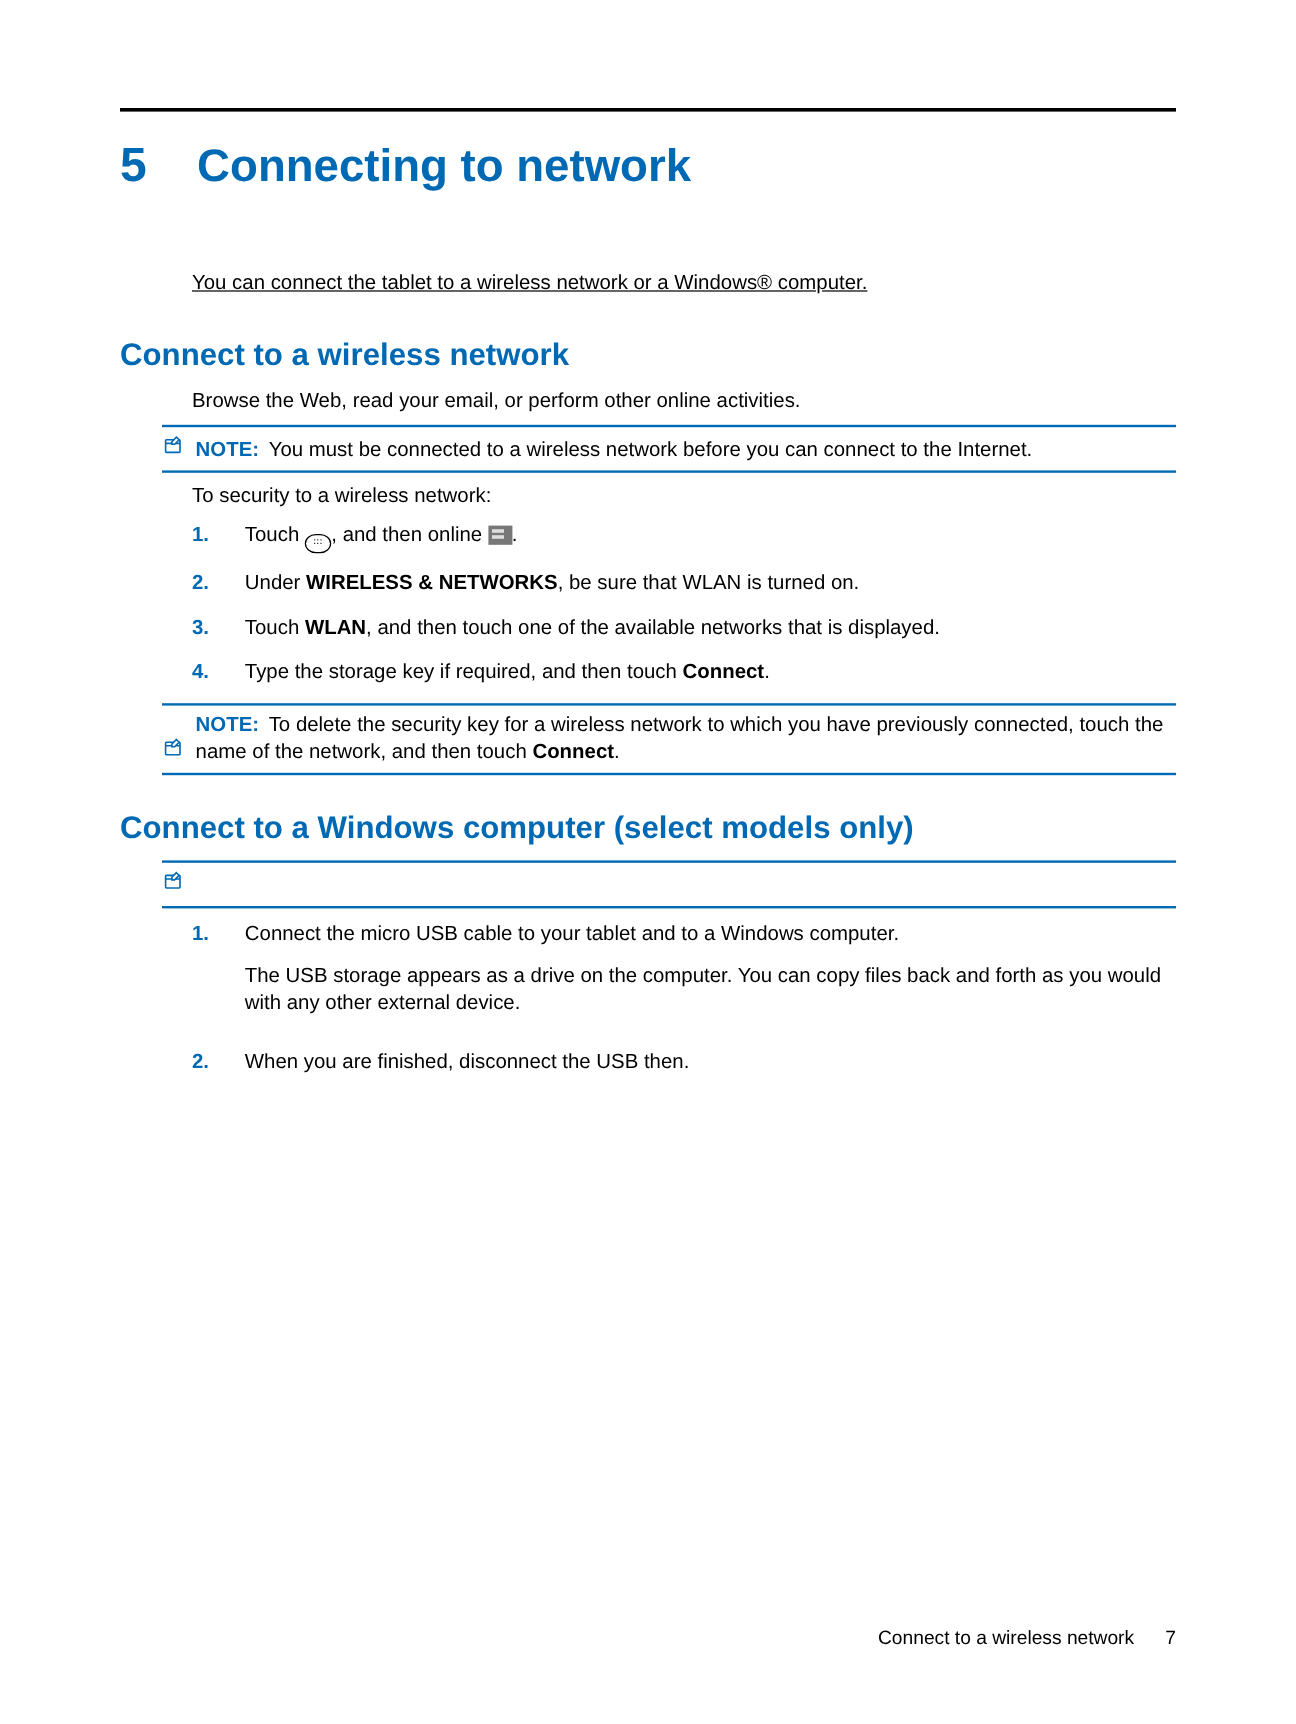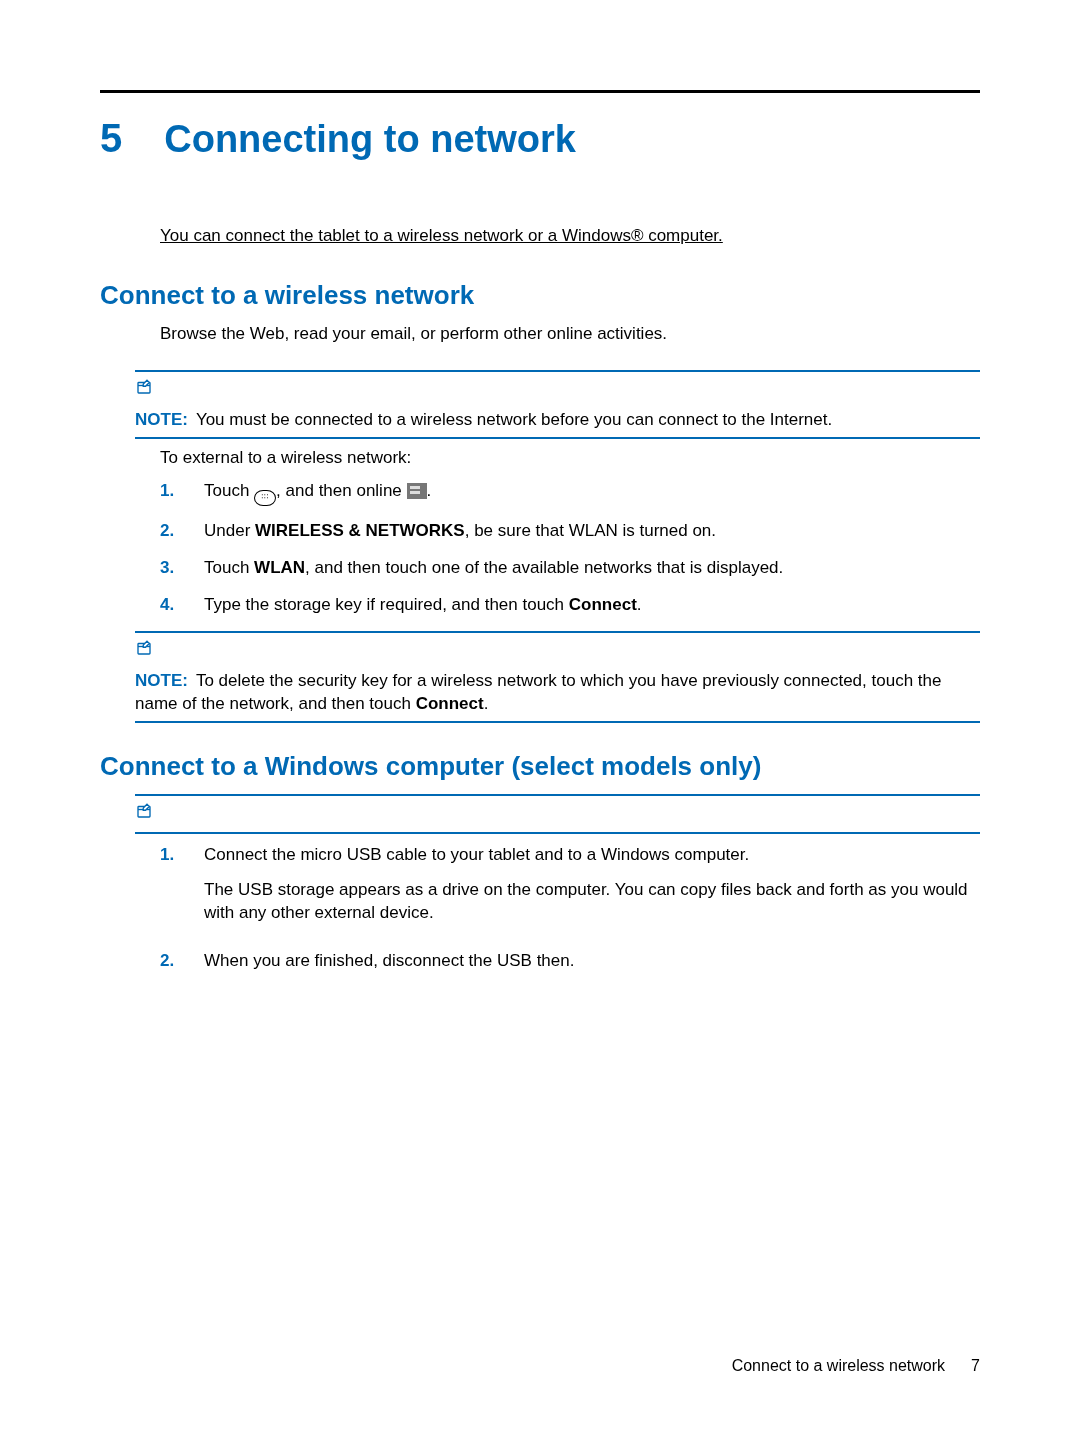--- a/index.html
+++ b/index.html
@@ -47,32 +47,31 @@
   }
   .section-head {
     font-family: "Arial Black", Arial, sans-serif;
     font-weight: 900;
     font-size: 26px;
     color: #0069b4;
     margin-bottom: 10px;
   }
   .sub-intro {
     margin-left: 60px;
-    margin-bottom: 24px;
+    margin-bottom: 8px;
   }
   .note-block {
     margin-left: 35px;
     border-top: 2px solid #0069b4;
     border-bottom: 2px solid #0069b4;
     padding: 5px 0 5px 0;
     margin-bottom: 6px;
     display: flex;
     gap: 6px;
-    align-items: flex-start;
-    flex-direction: column;
+    align-items: flex-end;
   }
   .note-icon {
     flex: 0 0 22px;
     padding-top: 1px;
     color: #0069b4;
   }
   .note-icon svg { width: 18px; height: 18px; }
   .note-text { flex: 1; }
   .note-label {
     color: #0069b4;
@@ -166,21 +165,21 @@
         <rect x="4" y="6" width="16" height="14" rx="1"></rect>
         <path d="M4 10h16"></path>
         <path d="M16 3l3 3-5 5H11v-3l5-5z" fill="#fff"></path>
       </svg>
     </span>
     <div class="note-text">
       <span class="note-label">NOTE:</span><span>You must be connected to a wireless network before you can connect to the Internet.</span>
     </div>
   </div>
 
-  <p class="to-connect">To external to a wireless network:</p>
+  <p class="to-connect">To security to a wireless network:</p>
 
   <ol class="steps">
     <li>
       <span class="step-num">1.</span>
       <span class="step-body">
         <span>Touch </span><span class="apps-circle inline-icon">∶∶∶</span><span>, and then online </span><span class="settings-box inline-icon"></span><span>.</span>
       </span>
     </li>
     <li>
       <span class="step-num">2.</span>

